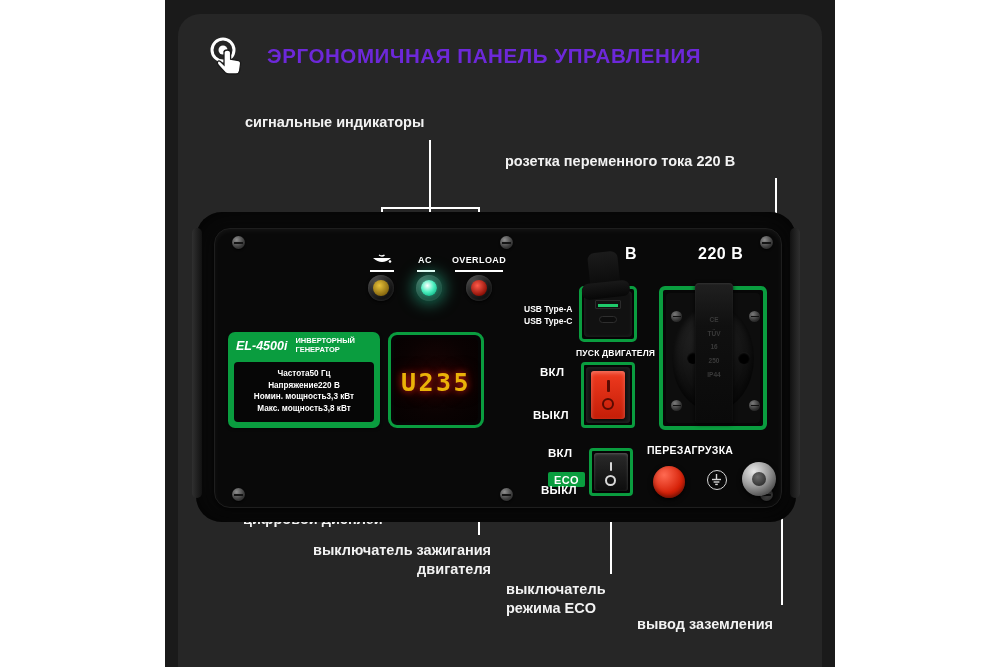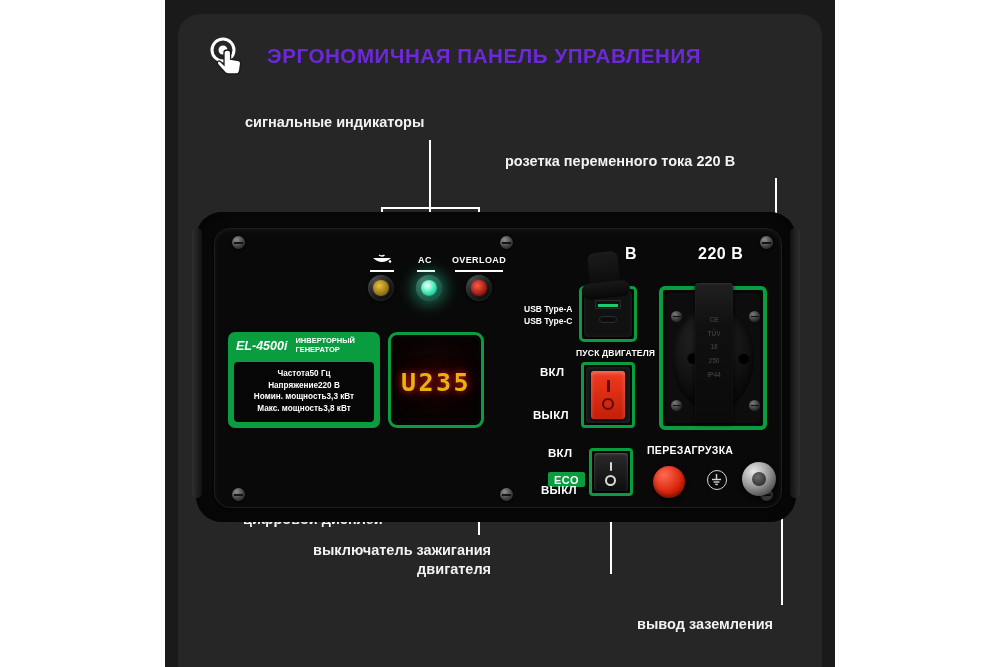--- a/index.html
+++ b/index.html
@@ -178,20 +178,22 @@
       </svg>
     </div>
     <div class="header-title">ЭРГОНОМИЧНАЯ ПАНЕЛЬ УПРАВЛЕНИЯ</div>
   </div>
 
   <div class="callout" style="left:245px;top:113px;">сигнальные индикаторы</div>
   <div class="callout" style="left:505px;top:152px;">розетка переменного тока 220 В</div>
   <div class="callout" style="left:243px;top:510px;">цифровой дисплей</div>
   <div class="callout" style="left:313px;top:541px;text-align:right;">выключатель зажигания
 двигателя</div>
+  <div class="callout" style="left:506px;top:580px;">выключатель
+режима ECO</div>
   <div class="callout" style="left:637px;top:615px;">вывод заземления</div>
 
   <div class="ln lnv" style="left:429px;top:140px;height:68px;"></div>
   <div class="ln lnh" style="left:381px;top:207px;width:98px;"></div>
   <div class="ln lnv" style="left:381px;top:207px;height:35px;"></div>
   <div class="ln lnv" style="left:429px;top:207px;height:35px;"></div>
   <div class="ln lnv" style="left:478px;top:207px;height:35px;"></div>
   <div class="dot" style="left:376px;top:240px;"></div>
   <div class="dot" style="left:424px;top:240px;"></div>
   <div class="dot" style="left:473px;top:240px;"></div>

